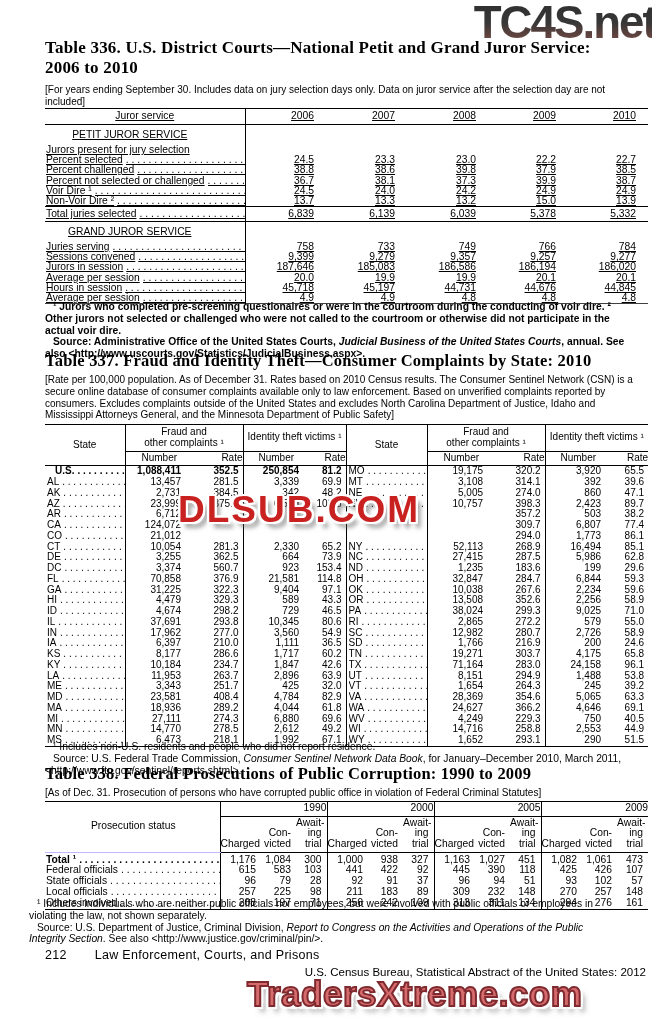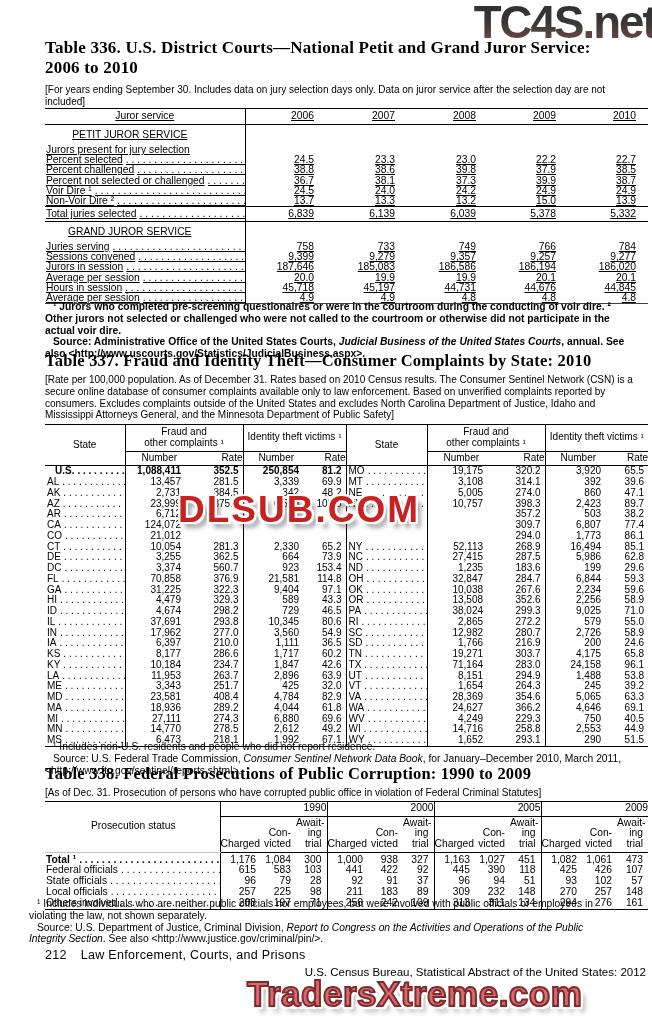--- a/index.html
+++ b/index.html
@@ -58,21 +58,21 @@
   .t338 .yr { text-align:right; border-bottom:1px solid #000; padding:1px 0 2px; }
   .t338 .sh-stub { vertical-align:middle; text-align:center; padding-left:2px; border-bottom:1px solid #c4b5fd; }
   .t338 tr.sub th { border-bottom:1px solid #000; text-align:right; padding:1px 5px 2px 0; white-space:pre-line; line-height:10.6px; }
   .t338 td.num { padding-right:5px; }
   .t338 td.stub { padding-left:1px; }
   .t338 .ind1 { padding-left:9px; }
   .t338 tbody tr:first-child td { padding-top:2px; }
 
   
   .foot-left { font-size:12.5px; letter-spacing:0.3px; }
-  .foot-left .pg { margin-right:14px; }
+  .foot-left .pg { margin-right:28px; }
   .foot-right { font-size:11.5px; text-align:right; }
 
   
   .wm { font-weight:bold; white-space:nowrap; z-index:5; }
   .wm-top { top:-6px; right:-4px; font-size:47px; letter-spacing:-2px;
             transform:scaleX(0.97); transform-origin:right top;
             background:linear-gradient(180deg,#2d2d2d 0%,#373737 52%,#5d423e 74%,#8a5a52 100%);
             -webkit-background-clip:text; background-clip:text; color:transparent; }
   .wm-mid { top:489px; left:178px; font-size:37px; letter-spacing:2px; color:#c92020;
             text-shadow:-2px -2px 0 #fff, 2px -2px 0 #fff, -2px 2px 0 #fff, 2px 2px 0 #fff,

